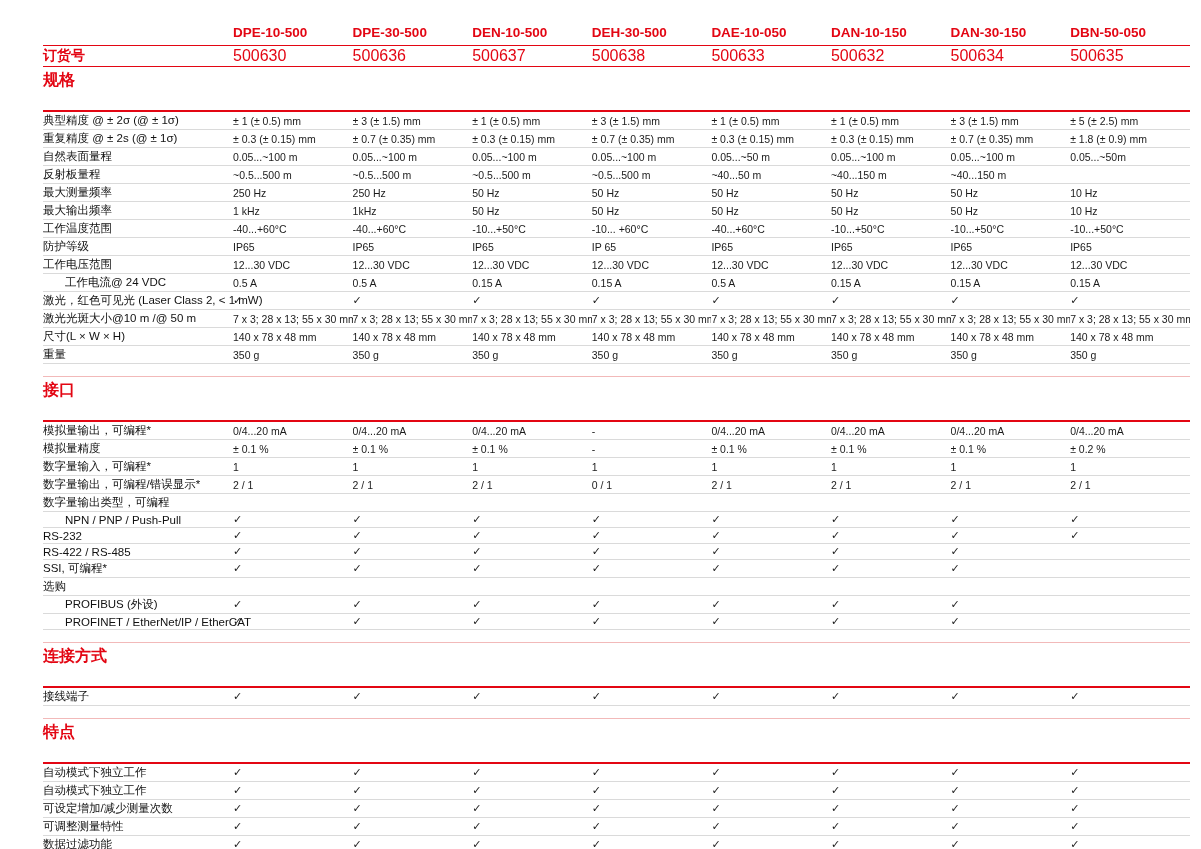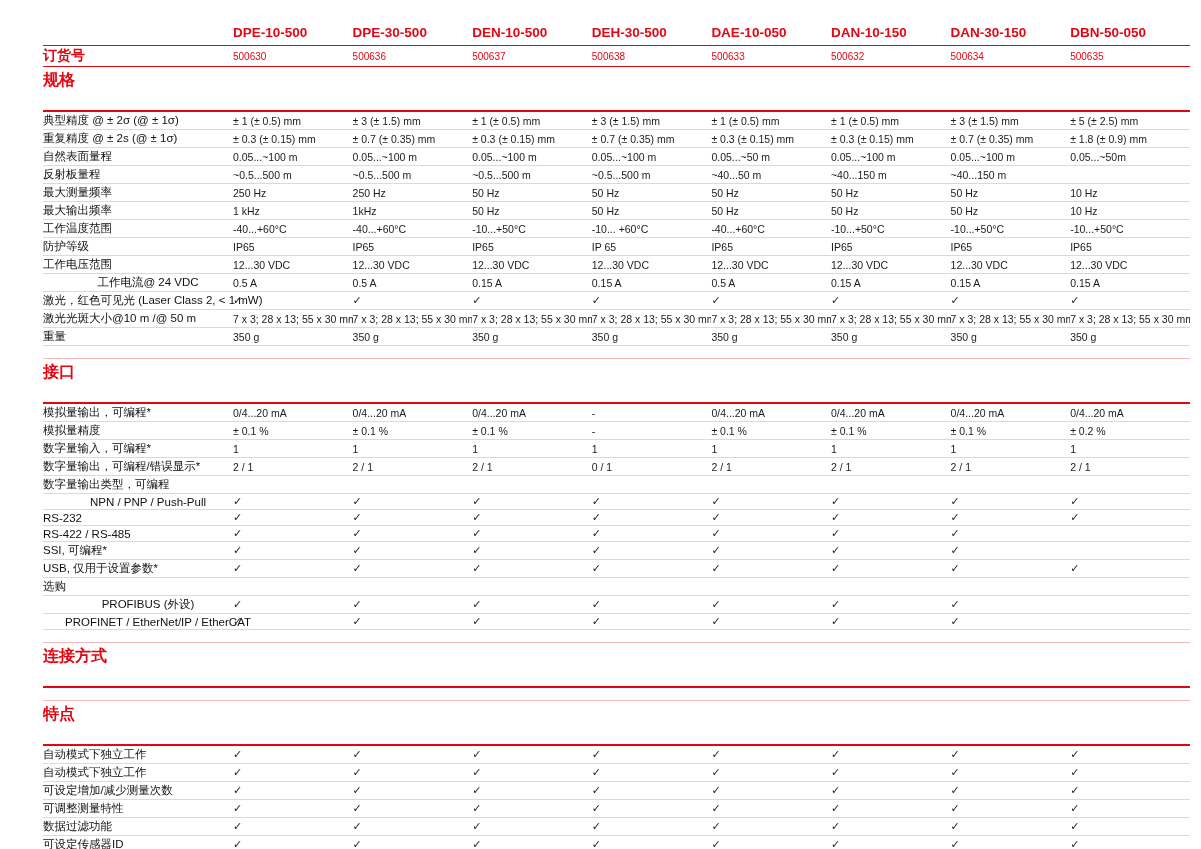--- a/index.html
+++ b/index.html
@@ -14,40 +14,40 @@
   table.spec {
     border-collapse: collapse; table-layout: fixed; width: 1147px; margin-left: 15px;
   }
   td { vertical-align: middle; }
   tr.model-row td {
     color: var(--red); font-weight: bold; font-size: 13.5px;
     padding: 0 2px 5px 0; border-bottom: 1px solid var(--red);
     white-space: nowrap; overflow: visible;
   }
   tr.order-row td {
-    color: var(--red); font-size: 10px; height: 15px;
+    color: var(--red); font-size: 16px; height: 15px;
     padding: 1px 2px 1px 0; border-bottom: 1px solid var(--red);
     white-space: nowrap;
   }
   tr.order-row td.lbl { font-weight: bold; font-size: 14px; }
   tr.sec-spacer td { height: 13px; border-bottom: 1px solid var(--pinkline); }
   tr.sec-title td {
     color: var(--red); font-weight: bold; font-size: 16px;
     padding: 3px 0 19px 0; border-bottom: 2px solid var(--red);
     white-space: nowrap;
   }
   tr.datarow td {
     font-size: 10.5px; height: 16px; padding: 1px 2px 1px 0;
     border-bottom: 1px solid var(--grayline);
     white-space: nowrap; overflow: hidden;
   }
   tr.datarow td.lbl {
     font-size: 11.5px; color: #111; overflow: visible;
   }
-  tr.datarow td.lbl.indent { padding-left: 22px; text-align: center; }
+  tr.datarow td.lbl.indent { padding-left: 22px; }
   tr.datarow td.check { font-size: 11px; }
 </style>
 </head>
 <body>
 
 <div class="page">
   <table class="spec">
     <colgroup>
       <col style="width:190px">
       <col style="width:119.6px">
@@ -211,20 +211,31 @@
           <td>7 x 3; 28 x 13; 55 x 30 mm</td>
           <td>7 x 3; 28 x 13; 55 x 30 mm</td>
           <td>7 x 3; 28 x 13; 55 x 30 mm</td>
           <td>7 x 3; 28 x 13; 55 x 30 mm</td>
           <td>7 x 3; 28 x 13; 55 x 30 mm</td>
           <td>7 x 3; 28 x 13; 55 x 30 mm</td>
           <td>7 x 3; 28 x 13; 55 x 30 mm</td>
           <td>7 x 3; 28 x 13; 55 x 30 mm</td>
         </tr>
         <tr class="datarow">
+          <td class="lbl">尺寸(L × W × H)</td>
+          <td>140 x 78 x 48 mm</td>
+          <td>140 x 78 x 48 mm</td>
+          <td>140 x 78 x 48 mm</td>
+          <td>140 x 78 x 48 mm</td>
+          <td>140 x 78 x 48 mm</td>
+          <td>140 x 78 x 48 mm</td>
+          <td>140 x 78 x 48 mm</td>
+          <td>140 x 78 x 48 mm</td>
+        </tr>
+        <tr class="datarow">
           <td class="lbl">重量</td>
           <td>350 g</td>
           <td>350 g</td>
           <td>350 g</td>
           <td>350 g</td>
           <td>350 g</td>
           <td>350 g</td>
           <td>350 g</td>
           <td>350 g</td>
         </tr>
@@ -327,31 +338,20 @@
           <td class="check">✓</td>
           <td class="check">✓</td>
           <td class="check">✓</td>
           <td class="check">✓</td>
           <td class="check">✓</td>
           <td class="check">✓</td>
           <td class="check">✓</td>
           <td></td>
         </tr>
         <tr class="datarow">
-          <td class="lbl">USB, 仅用于设置参数*</td>
-          <td class="check">✓</td>
-          <td class="check">✓</td>
-          <td class="check">✓</td>
-          <td class="check">✓</td>
-          <td class="check">✓</td>
-          <td class="check">✓</td>
-          <td class="check">✓</td>
-          <td class="check">✓</td>
-        </tr>
-        <tr class="datarow">
           <td class="lbl">选购</td>
           <td></td>
           <td></td>
           <td></td>
           <td></td>
           <td></td>
           <td></td>
           <td></td>
           <td></td>
         </tr>
@@ -375,20 +375,31 @@
           <td class="check">✓</td>
           <td class="check">✓</td>
           <td class="check">✓</td>
           <td></td>
         </tr>
         <tr class="sec-spacer">
           <td colspan="9"></td>
         </tr>
         <tr class="sec-title">
           <td colspan="9">连接方式</td>
+        </tr>
+        <tr class="datarow">
+          <td class="lbl">接线端子</td>
+          <td class="check">✓</td>
+          <td class="check">✓</td>
+          <td class="check">✓</td>
+          <td class="check">✓</td>
+          <td class="check">✓</td>
+          <td class="check">✓</td>
+          <td class="check">✓</td>
+          <td class="check">✓</td>
         </tr>
         <tr class="sec-spacer">
           <td colspan="9"></td>
         </tr>
         <tr class="sec-title">
           <td colspan="9">特点</td>
         </tr>
         <tr class="datarow">
           <td class="lbl">自动模式下独立工作</td>
           <td class="check">✓</td>

